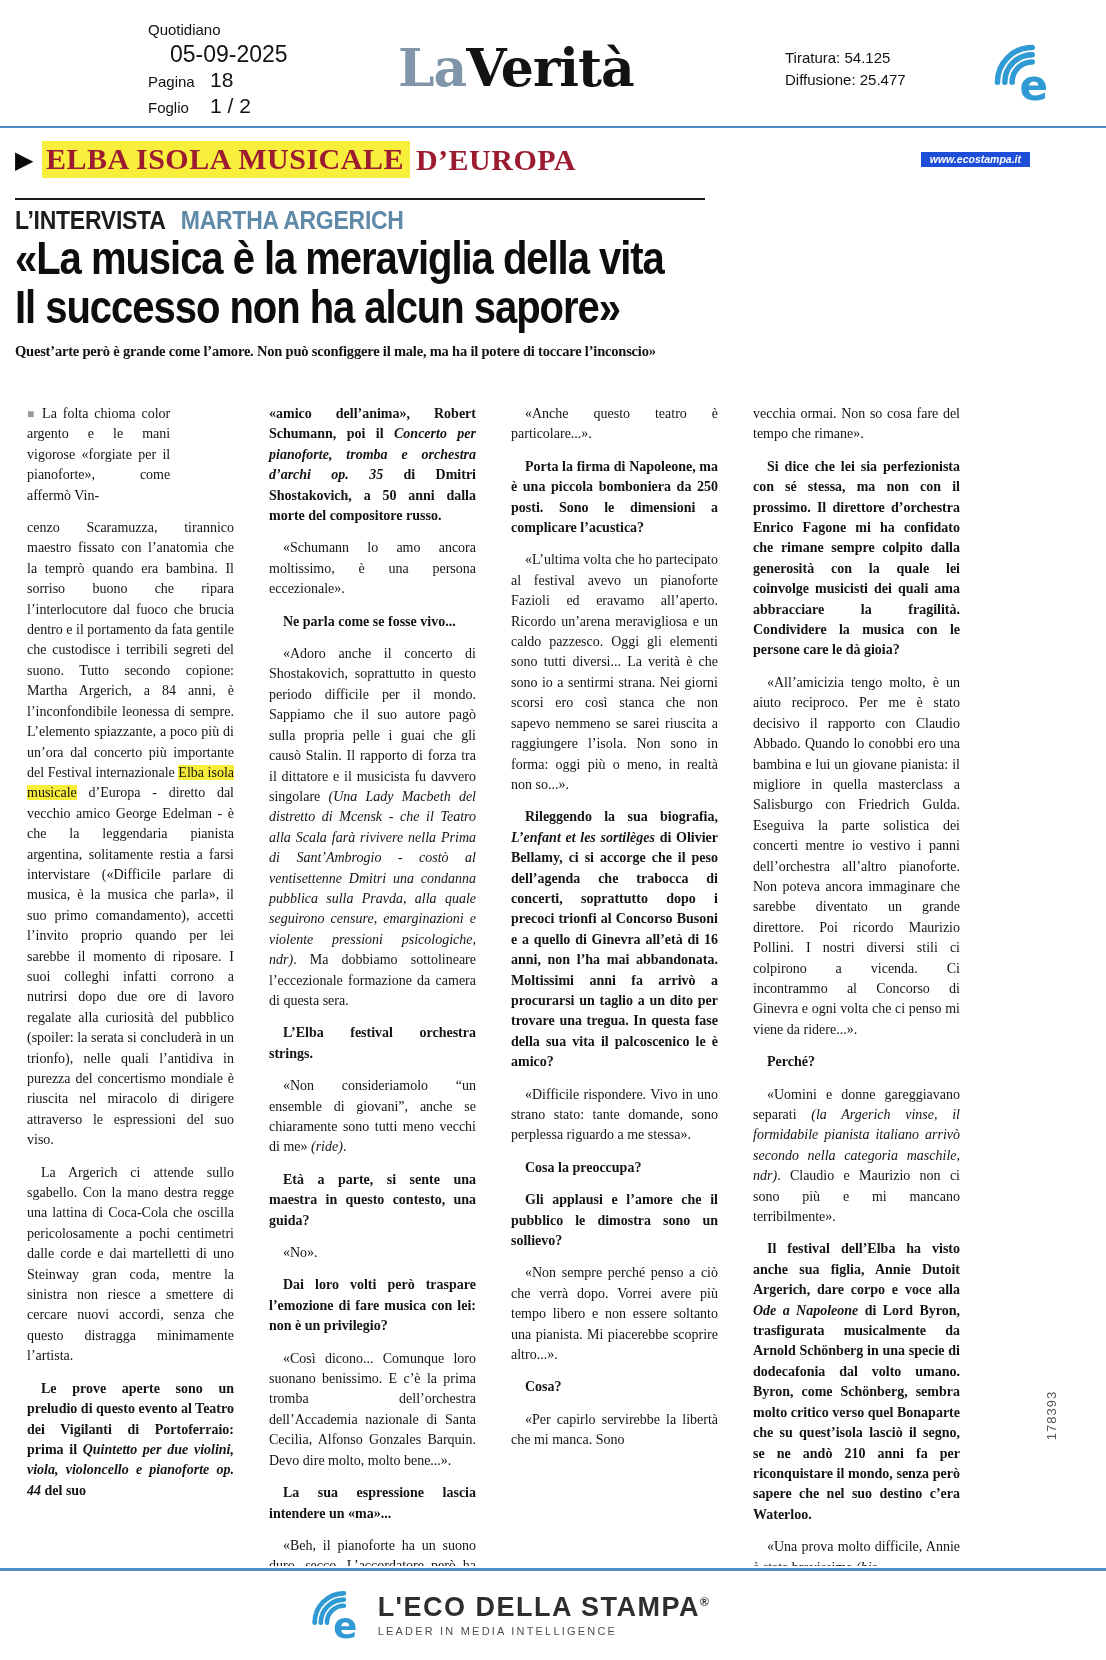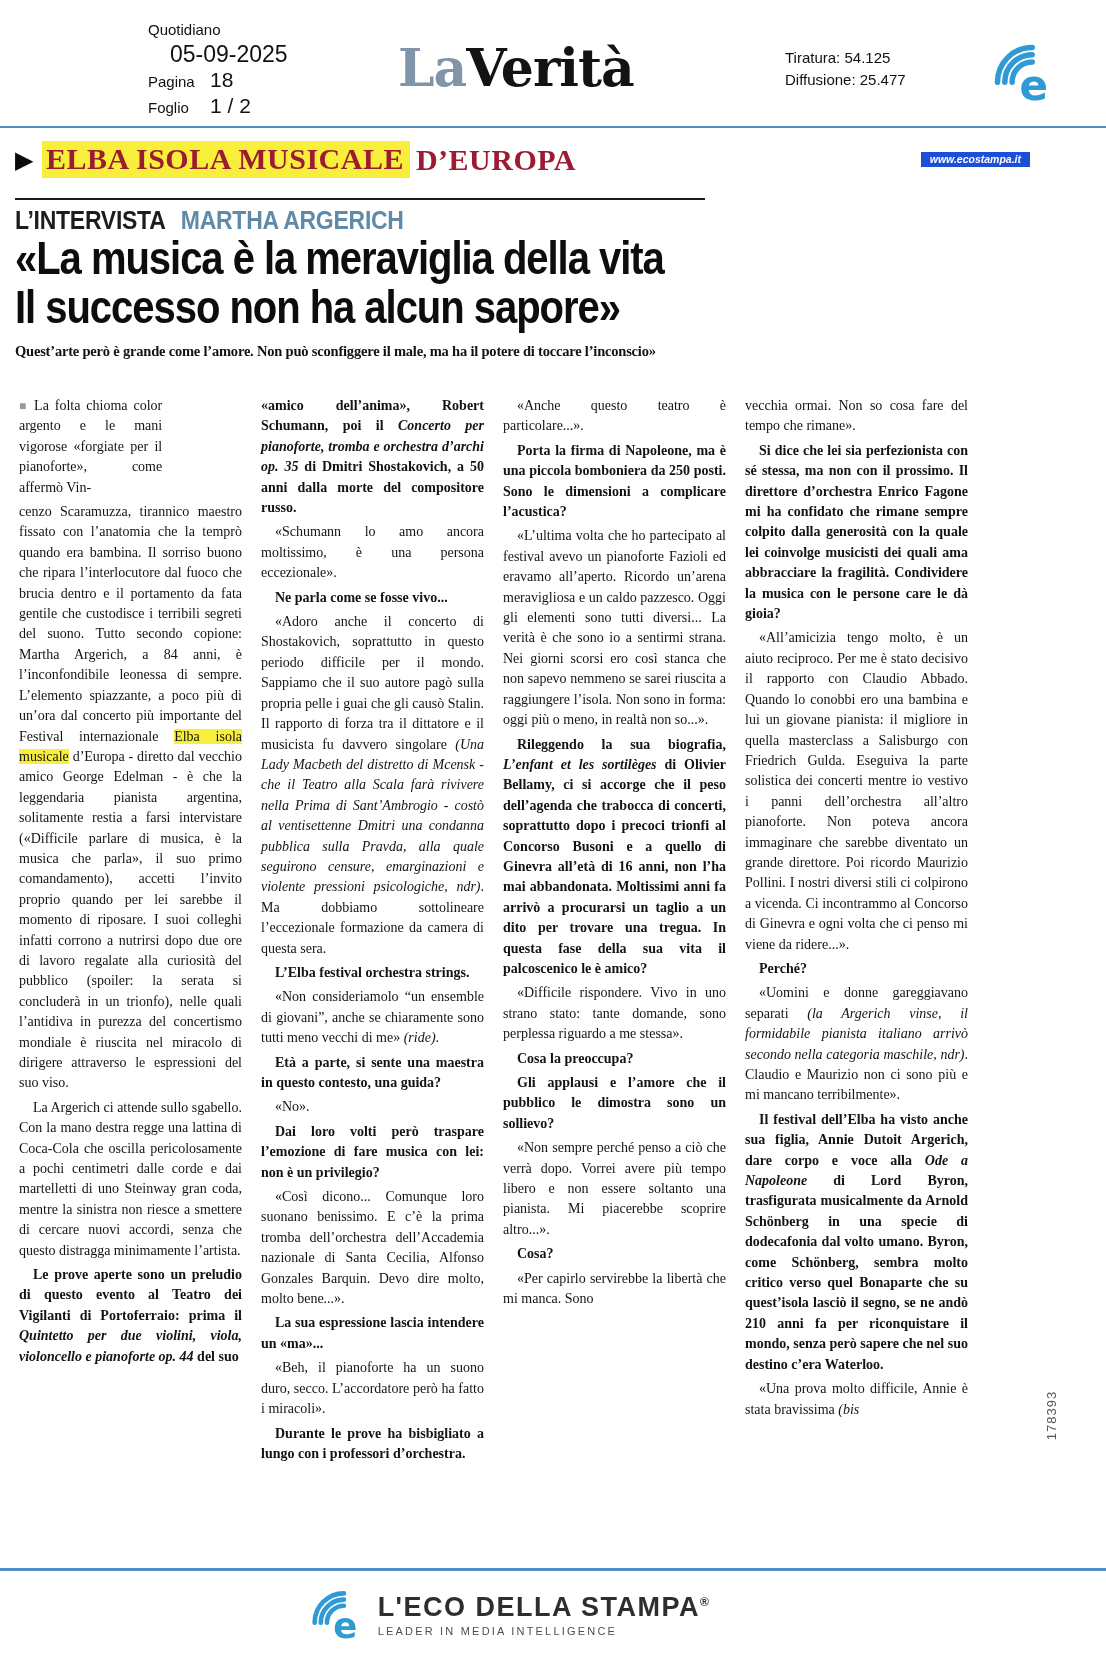--- a/index.html
+++ b/index.html
@@ -46,21 +46,21 @@
   .headline{position:absolute;left:15px;top:234px;font-family:"Liberation Sans",sans-serif;
             font-weight:bold;font-size:46px;line-height:1.07;color:#0d0d0d;letter-spacing:-1.2px;
             transform:scaleX(.87);transform-origin:left;white-space:nowrap;}
 
   .standfirst{position:absolute;left:15px;top:340px;font-family:"Liberation Serif",serif;
               font-weight:bold;font-size:14.5px;letter-spacing:-.2px;line-height:23px;color:#111;white-space:nowrap;}
 
   
   .columns{position:absolute;left:15px;top:392px;width:957px;height:1174px;display:flex;gap:11px;overflow:hidden;}
   .col{flex:0 0 231px;width:231px;text-align:justify;font-size:14px;line-height:20.4px;color:#131313;overflow:hidden;}
-  .para{margin:4px;text-indent:14px;}
+  .para{margin:12px;text-indent:14px;}
   .para.first{text-indent:0;}
   .para.narrow{width:62%;text-indent:0;}
   .rb{font-weight:bold;}
   .ri{font-style:italic;}
   .rb.ri{font-weight:bold;font-style:italic;}
   .rm{background:#f8ef3d;}
   .rg{color:#9a9a9a;font-size:12px;}
 
   
   .rule-blue-bottom{position:absolute;left:0;top:1568px;width:1106px;height:3px;background:#4f8fc4;}

